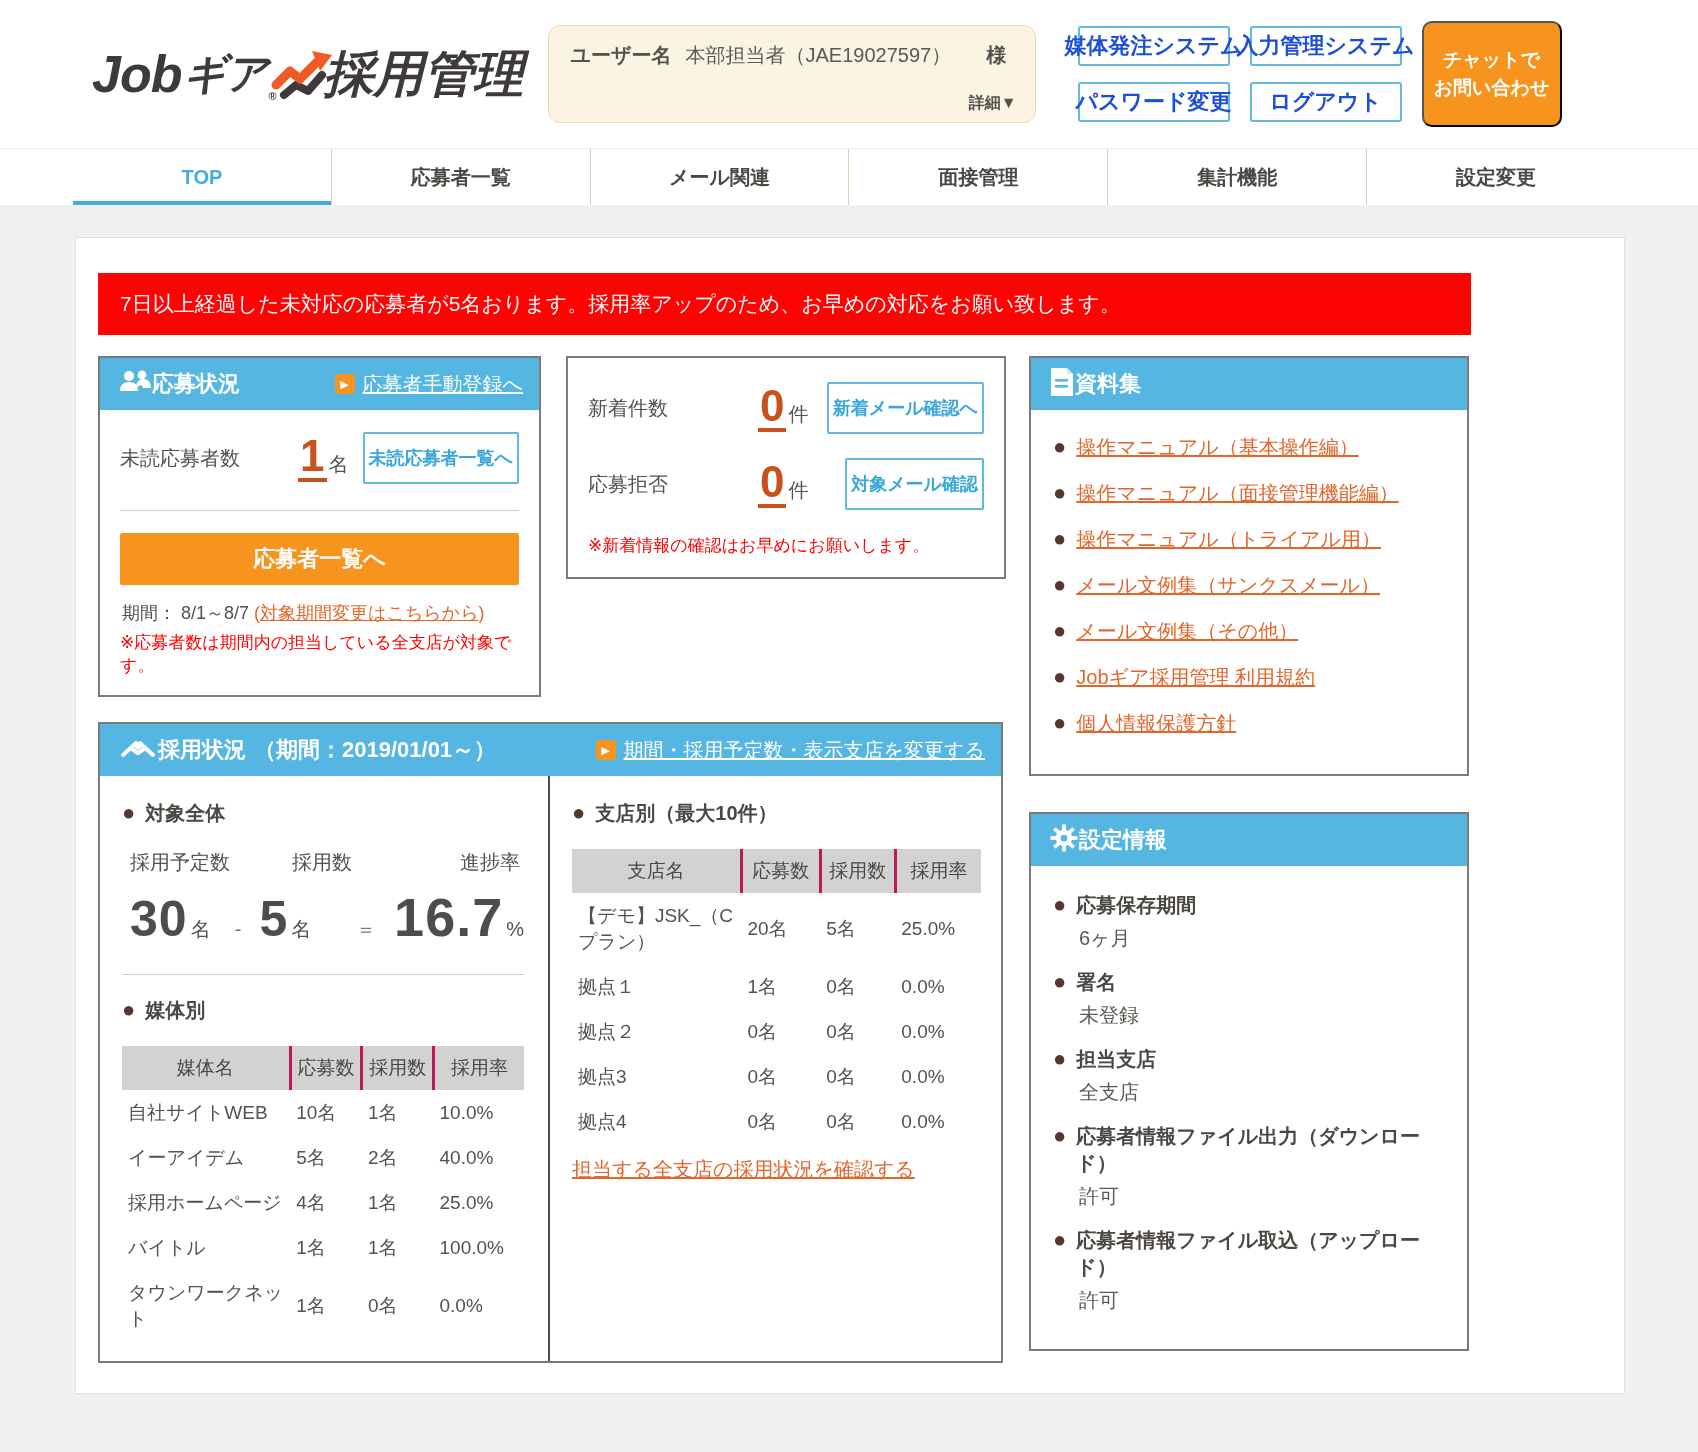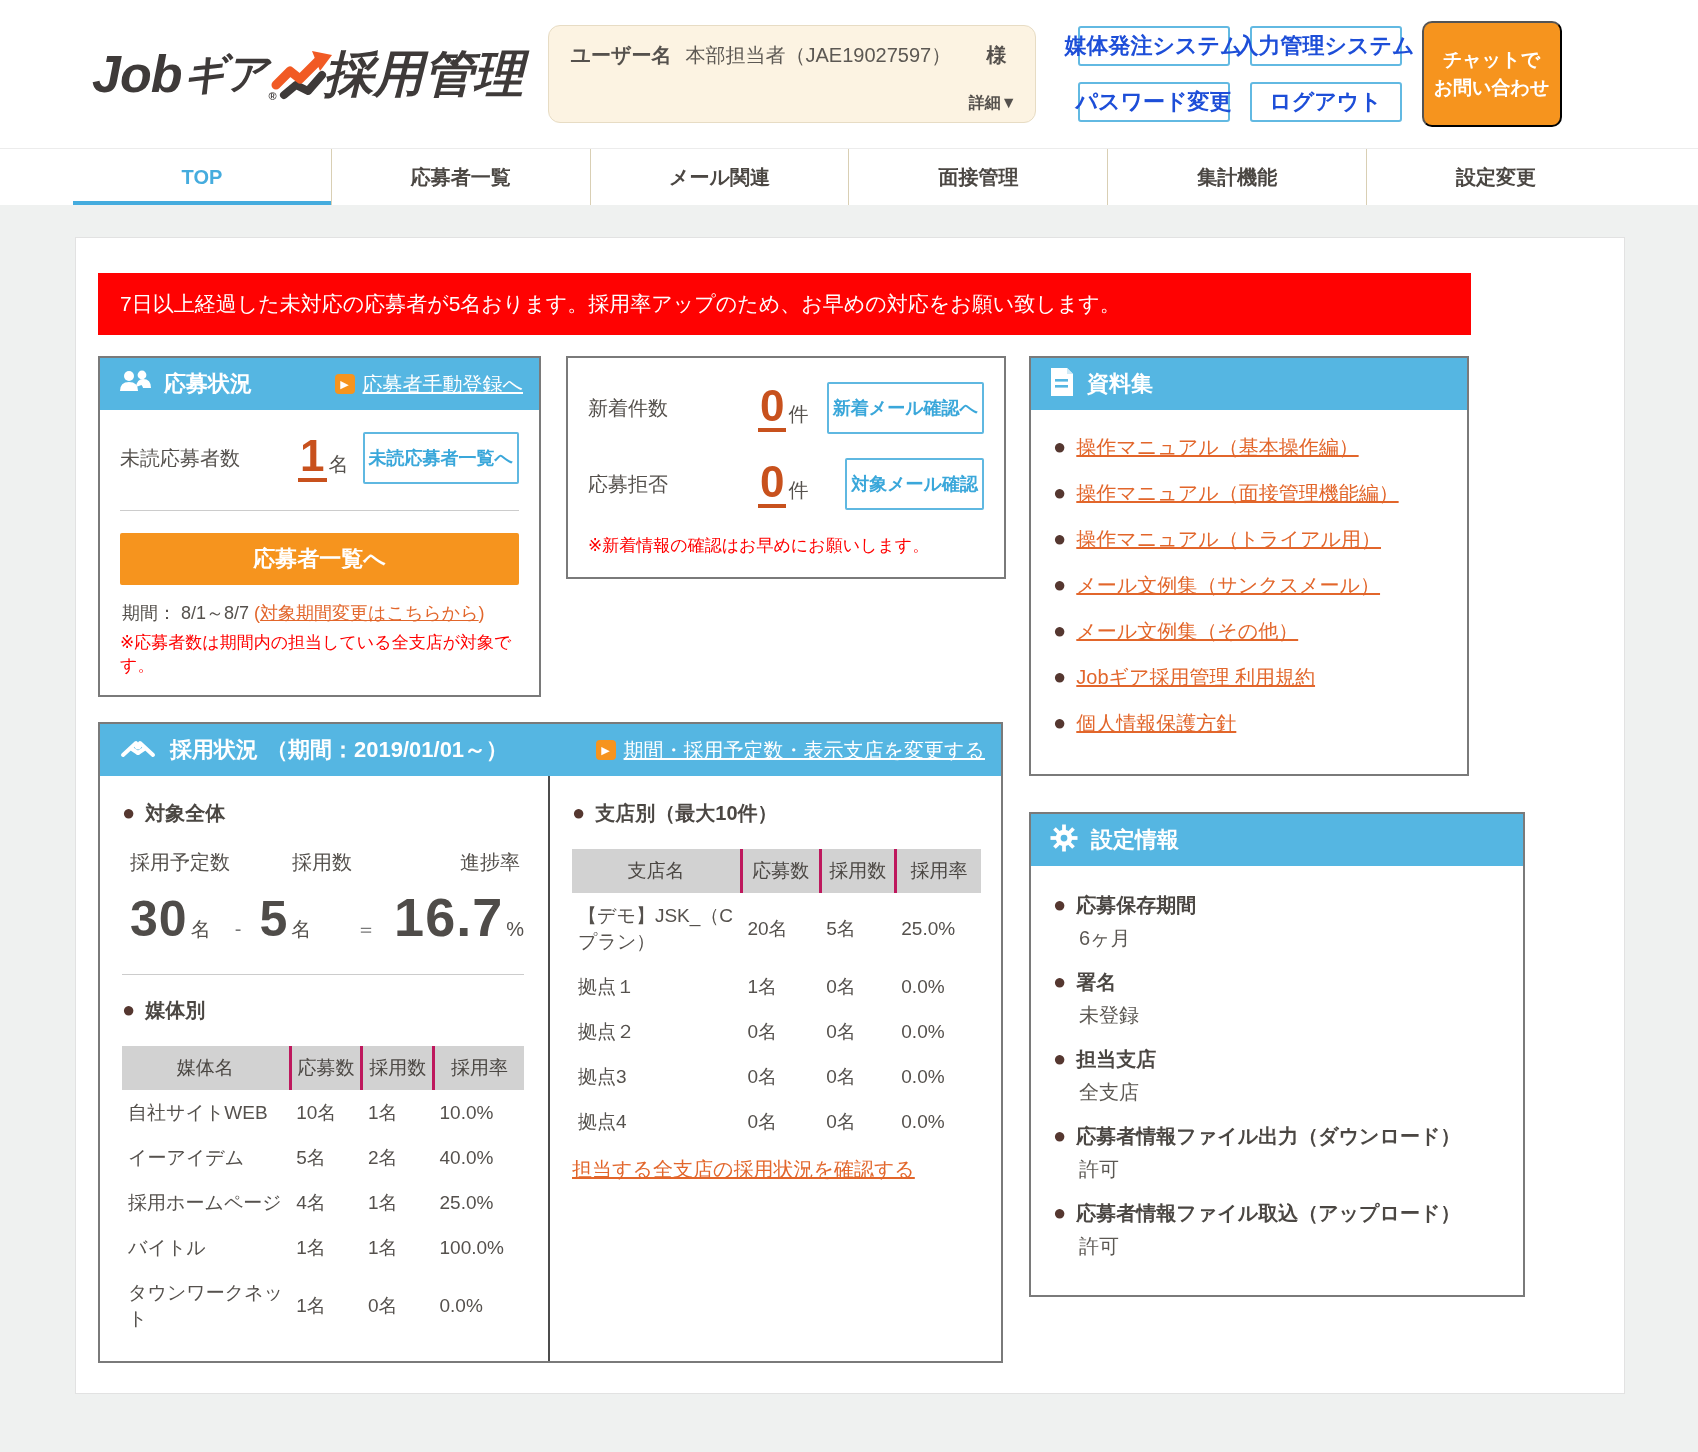--- a/index.html
+++ b/index.html
@@ -40,21 +40,21 @@
   .alert-banner { width:1373px; height:62px; background:#ff0202; color:#fff; font-size:21px; display:flex; align-items:center; padding-left:22px; margin-bottom:21px; }
 
   .grid { display:flex; gap:23px; }
   .col-main { width:908px; }
   .col-side { width:440px; }
   .row-panels { display:flex; gap:25px; align-items:flex-start; margin-bottom:25px; }
 
   
   .panel { background:#fff; border:2px solid #7a7a7a; }
   .panel-header { height:52px; background:#55b6e2; display:flex; align-items:center; padding:0 16px 0 18px; color:#fff; }
-  .panel-title { font-size:22px; font-weight:bold; margin-left:12px; white-space:nowrap; }
+  .panel-title { font-size:22px; font-weight:bold; white-space:nowrap; }
   .panel-header .spacer { flex:1; }
   .header-link { color:#fff; font-size:20px; text-decoration:underline; cursor:pointer; white-space:nowrap; }
   .play-icon { width:20px; height:20px; background:#f6941e; border-radius:4px; color:#fff; font-size:11px; display:flex; align-items:center; justify-content:center; margin-right:8px; flex:none; }
 
   
   .panel-app { width:443px; }
   .panel-app .body { padding:22px 20px 18px 20px; }
   .unread-row { display:flex; align-items:center; }
   .unread-label { font-size:20px; color:#55514d; }
   .big-num { font-size:44px; font-weight:bold; color:#c8511d; border-bottom:4px solid #c8511d; line-height:1.0; padding:0 2px; }
@@ -100,21 +100,21 @@
   table.data { border-collapse:collapse; width:100%; font-size:19px; color:#55514d; }
   table.data th { background:#d2d2d2; color:#4b4743; font-weight:normal; text-align:center; padding:9px 4px; border-left:3px solid #be185d; white-space:nowrap; }
   table.data th:first-child { border-left:none; }
   table.data td { padding:10px 4px 9px 6px; vertical-align:middle; }
   td.name-col { padding-left:10px; }
   .media-table .c1 { width:178px; } .media-table .c2 { width:72px; } .media-table .c3 { width:72px; } .media-table .c4 { width:92px; }
   .branch-table .c1 { width:182px; } .branch-table .c2 { width:80px; } .branch-table .c3 { width:76px; } .branch-table .c4 { width:88px; }
   .branch-link { display:inline-block; margin-top:12px; font-size:20px; }
 
   
-  .panel-settings { width:496px; }
+  .panel-settings { width:440px; }
   .panel-settings .body { padding:26px 16px 18px 22px; }
   .set-item { margin-bottom:17px; }
   .set-label { display:flex; align-items:baseline; font-size:20px; font-weight:bold; color:#4b4743; }
   .set-value { font-size:20px; color:#5c5853; margin:6px 0 0 26px; }
   .gap36 { margin-top:36px; }
 </style>
 </head>
 <body>
 
 <header class="site-header">

